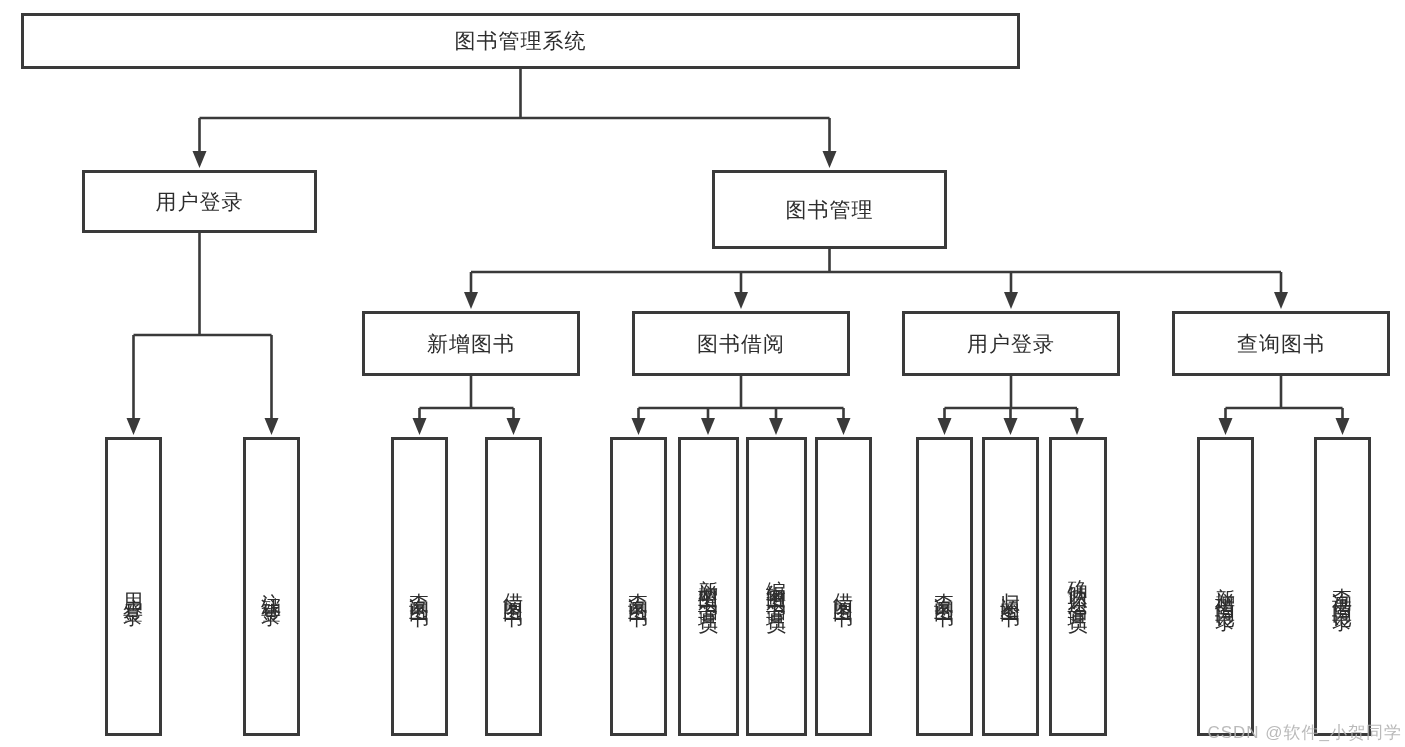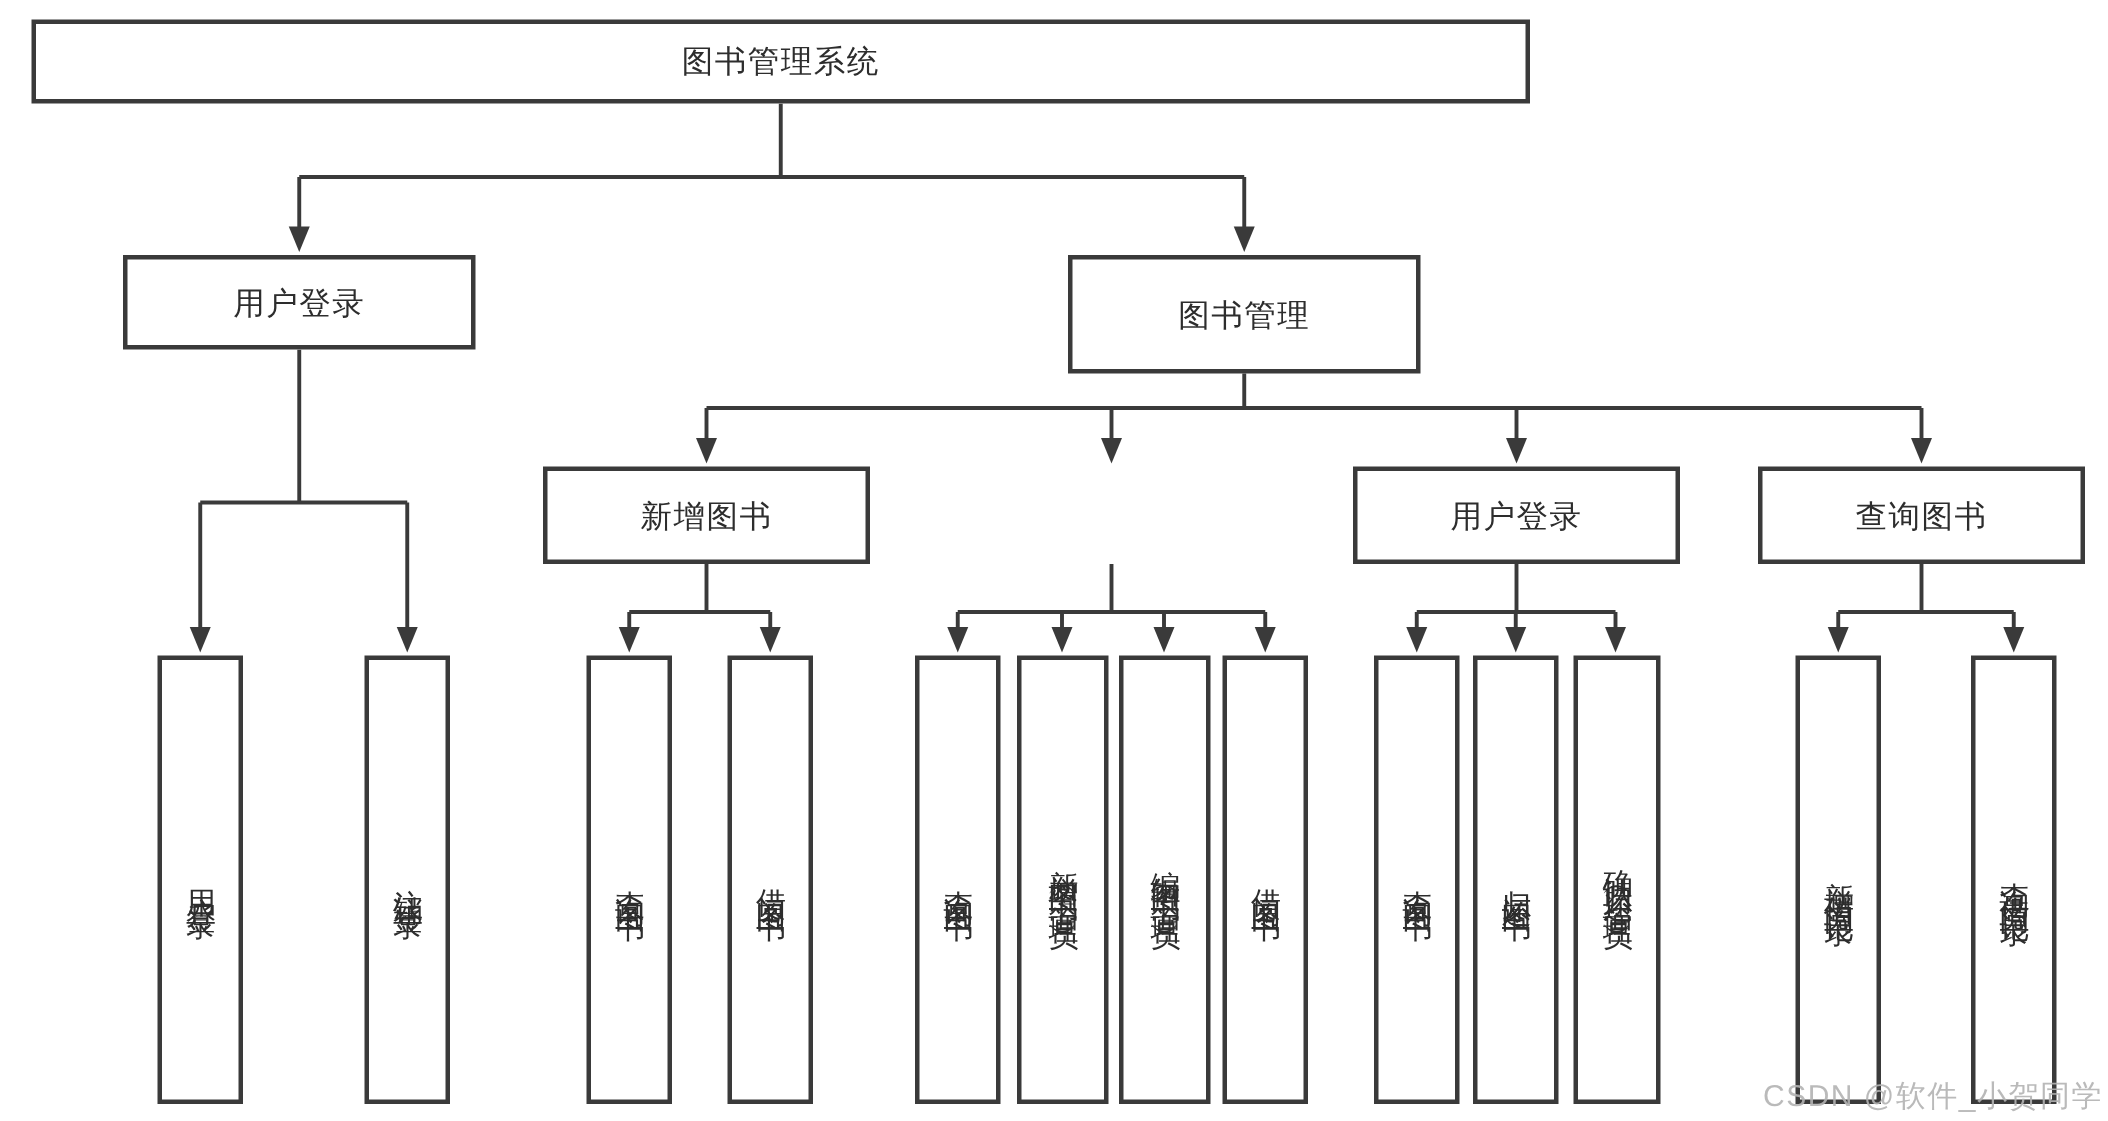--- a/index.html
+++ b/index.html
@@ -20,21 +20,21 @@
     display:flex;align-items:center;justify-content:center;
     font-size:21px;letter-spacing:1px;z-index:2;
   }
   .leaf{font-size:20px;}
   .leaf .vtext{
     writing-mode:vertical-lr;text-orientation:mixed;
     letter-spacing:5px;line-height:1.1;
   }
   .watermark{
     position:absolute;right:3px;bottom:3px;z-index:5;
-    font-size:20px;color:var(--watermark);opacity:.9;letter-spacing:1px;
+    font-size:17px;color:var(--watermark);opacity:.9;letter-spacing:1px;
   }
 </style>
 </head>
 <body>
 
 <div class="canvas">
 
   <svg class="connectors" viewBox="0 0 1405 747" xmlns="http://www.w3.org/2000/svg">
 
     <g>
@@ -84,20 +84,21 @@
       <polygon points="1335.5,418 1349.5,418 1342.5,435"></polygon>
     </g>
   </svg>
 
   <div class="node" style="left:21px;top:13px;width:999px;height:56px">图书管理系统</div>
 
   <div class="node" style="left:82px;top:170px;width:235px;height:63px">用户登录</div>
   <div class="node" style="left:712px;top:170px;width:235px;height:79px">图书管理</div>
 
   <div class="node" style="left:362px;top:311px;width:218px;height:65px">新增图书</div>
+  <div class="node" style="left:632px;top:311px;width:218px;height:65px">图书借阅</div>
   <div class="node" style="left:902px;top:311px;width:218px;height:65px">用户登录</div>
   <div class="node" style="left:1172px;top:311px;width:218px;height:65px">查询图书</div>
 
   <div class="node leaf" style="left:105px;top:437px;width:57px;height:299px">
     <span class="vtext">用户登录</span>
   </div>
   <div class="node leaf" style="left:243px;top:437px;width:57px;height:299px">
     <span class="vtext">注销登录</span>
   </div>
 

